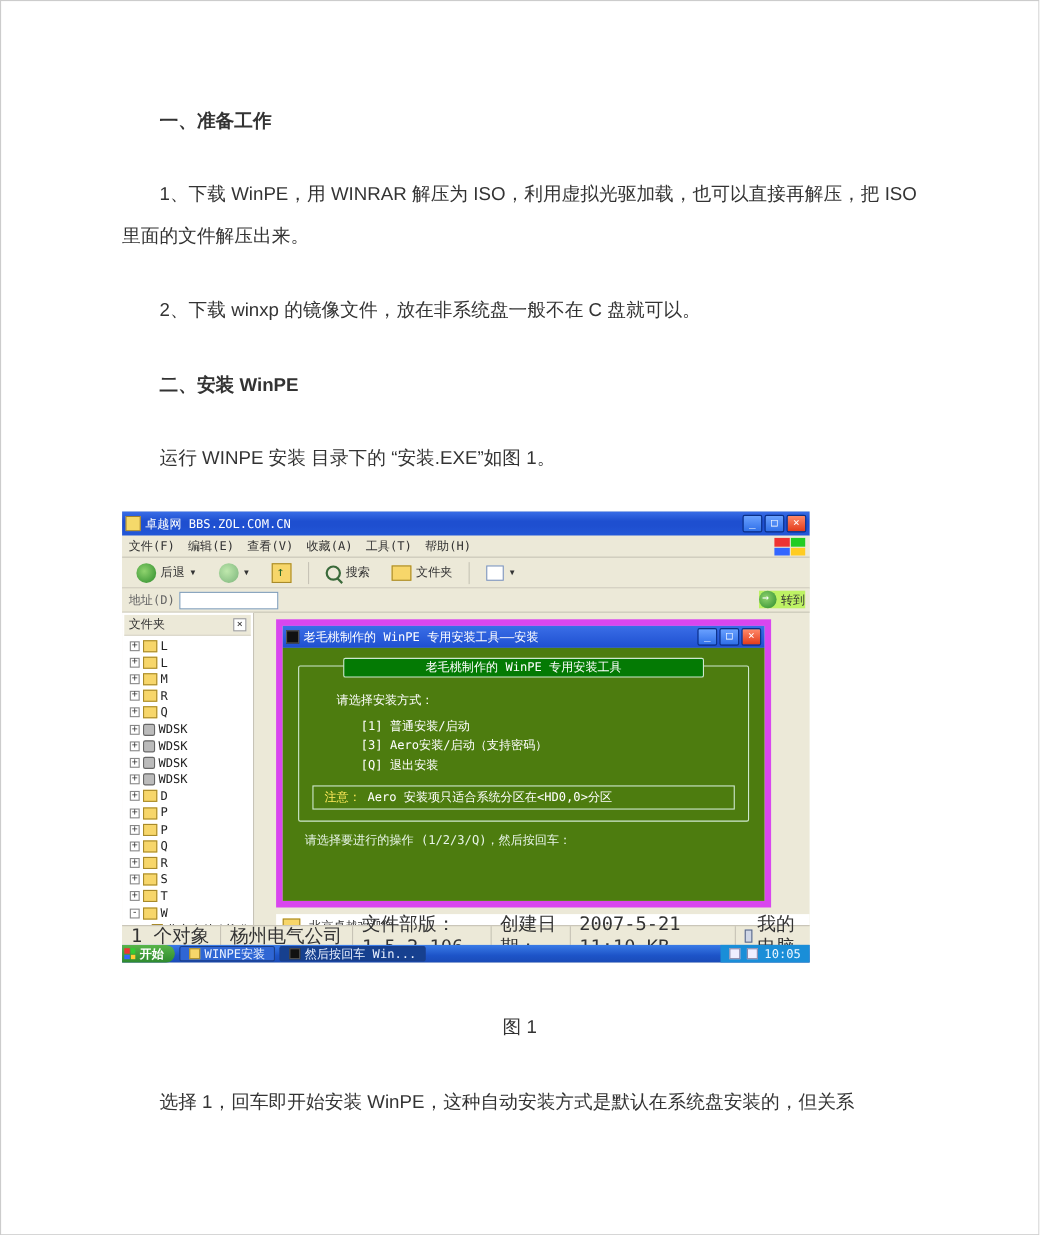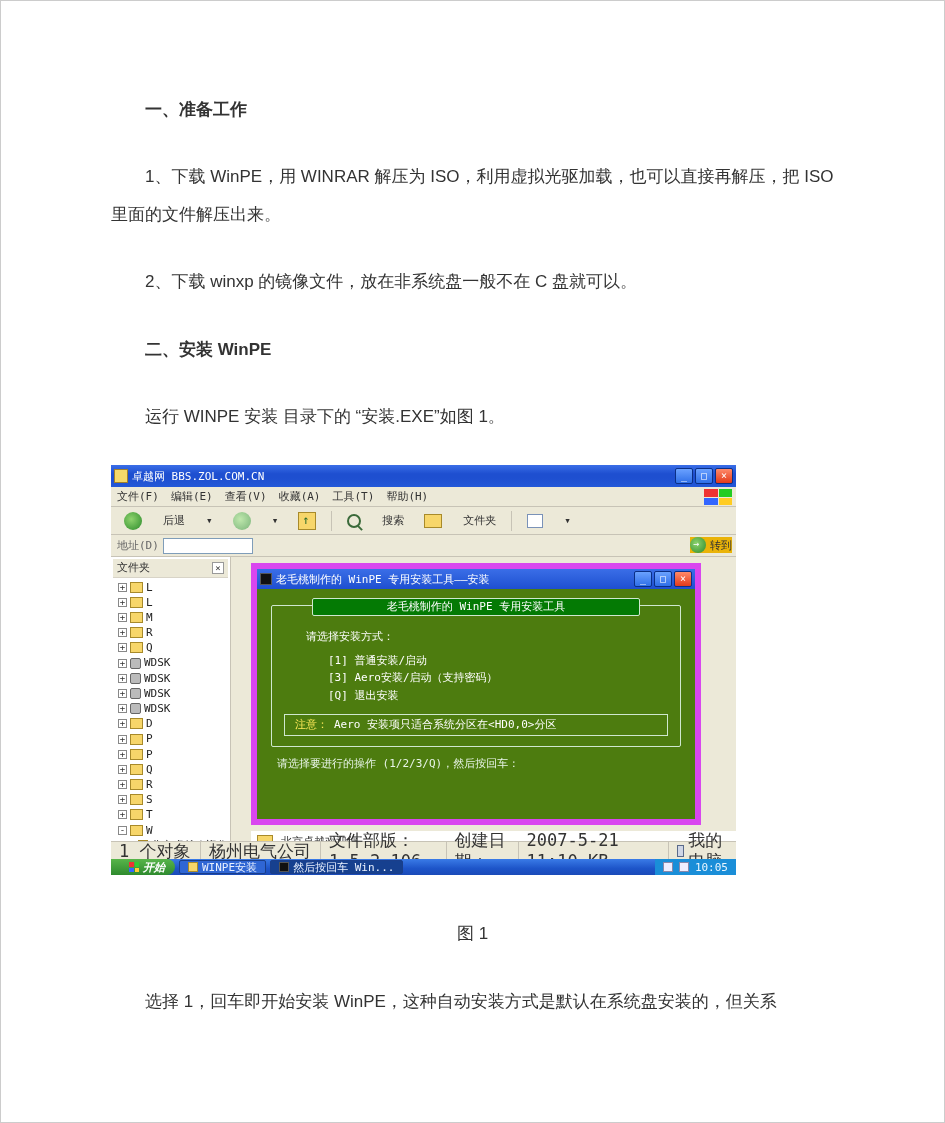--- a/index.html
+++ b/index.html
@@ -59,31 +59,31 @@
     height: 20px; background:#ece9d8; display:flex; align-items:center; gap:12px; padding:0 6px; color:#333; border-bottom:1px solid #c7c3b6; position:relative;
   }
   .win-flag { position:absolute; right:4px; top:2px; width:28px; height:16px; display:grid; grid-template-columns:1fr 1fr; grid-template-rows:1fr 1fr; gap:1px;}
   .win-flag span:nth-child(1){background:#e33;}
   .win-flag span:nth-child(2){background:#2c2;}
   .win-flag span:nth-child(3){background:#36f;}
   .win-flag span:nth-child(4){background:#fc2;}
   .toolbar {
     height: 28px; background:#ece9d8; display:flex; align-items:center; gap:6px; padding:0 6px; border-bottom:1px solid #c7c3b6;
   }
-  .tb-btn { display:flex; align-items:center; gap:21px; padding:2px 6px; border:1px solid transparent; border-radius:3px;}
+  .tb-btn { display:flex; align-items:center; gap:4px; padding:2px 6px; border:1px solid transparent; border-radius:3px;}
   .tb-ico { width:18px; height:18px; border-radius:50%; }
   .ico-back { background: radial-gradient(circle at 40% 40%, #8fd36e, #2a8a2a);}
   .ico-fwd { background: radial-gradient(circle at 40% 40%, #bfe8ad, #7ab37a);}
   .ico-up { width:18px; height:18px; background:#f7d66a; border:1px solid #a88a2a; position:relative;}
   .ico-up:after{content:"↑"; position:absolute; left:3px; top:0; color:#2a6a2a; font-size:12px;}
   .ico-search { width:14px; height:14px; border:2px solid #3a6a3a; border-radius:50%; position:relative;}
   .ico-search:after{content:""; position:absolute; width:6px; height:2px; background:#3a6a3a; transform:rotate(45deg); bottom:-3px; right:-4px;}
   .ico-folders { width:18px; height:14px; background:#f7d66a; border:1px solid #a88a2a;}
   .divider { width:1px; height:20px; background:#c7c3b6; margin:0 2px;}
-  .goline { position:absolute; right:4px; top:72px; display:flex; align-items:center; gap:4px; background:#eab308;}
+  .goline { position:absolute; right:4px; top:72px; display:flex; align-items:center; gap:4px; background:#bef264;}
   .go-icon { width:16px; height:16px; background:radial-gradient(circle at 40% 40%, #8fd36e, #2a8a2a); border-radius:50%; position:relative;}
   .go-icon:after{content:"→"; color:#fff; font-size:10px; position:absolute; left:3px; top:1px;}
   .addressbar { height:22px; display:flex; align-items:center; gap:4px; padding:0 6px; background:#ece9d8; border-bottom:1px solid #c7c3b6;}
   .addr-label { color:#666; }
   .addr-input { flex:0 0 90px; height:16px; background:#fff; border:1px solid #7f9db9;}
   .body-area {
     position:absolute; top:92px; left:0; right:0; bottom:34px;
     display:flex;
   }
   .sidebar {
@@ -137,22 +137,22 @@
   .status-cell.fext { flex:0 0 72px;}
   .status-cell.fdate { flex:0 0 150px;}
   .status-right { margin-left:auto; display:flex; align-items:center; gap:4px; padding:0 8px;}
   .mycomp { width:12px; height:12px; background:#cfd6e6; border:1px solid #5a6a8a;}
   .taskbar {
     position:absolute; left:0; right:0; bottom:0; height:16px;
     background:linear-gradient(#3a7be7, #1d54c8 60%, #1a4bb8);
     display:flex; align-items:center;
   }
   .start {
-    height:16px; padding:0 10px 0 18px;
-    background:linear-gradient(#58b54a,#2e8a2e); color:#fff; display:flex; align-items:center; gap:4px; font-style:italic; font-weight:bold;
+    height:16px; padding:0 10px 0 2px;
+    background:linear-gradient(#58b54a,#2e8a2e); color:#fff; display:flex; align-items:center; gap:4px; font-weight:bold;
     border-radius:0 8px 8px 0;
   }
   .start-ico { width:10px; height:10px; display:grid; grid-template-columns:1fr 1fr; grid-template-rows:1fr 1fr; gap:1px;}
   .start-ico span:nth-child(1){background:#e33;}
   .start-ico span:nth-child(2){background:#3c3;}
   .start-ico span:nth-child(3){background:#36f;}
   .start-ico span:nth-child(4){background:#fc3;}
   .task { margin-left:4px; height:14px; background:#2f66d4; border:1px solid #1a3e8a; padding:0 8px; color:#eaf1ff; display:flex; align-items:center; gap:4px; border-radius:2px;}
   .task .tico { width:10px; height:10px; background:#f7d66a; border:1px solid #a88a2a;}
   .task.sel { background:#16408f; }

